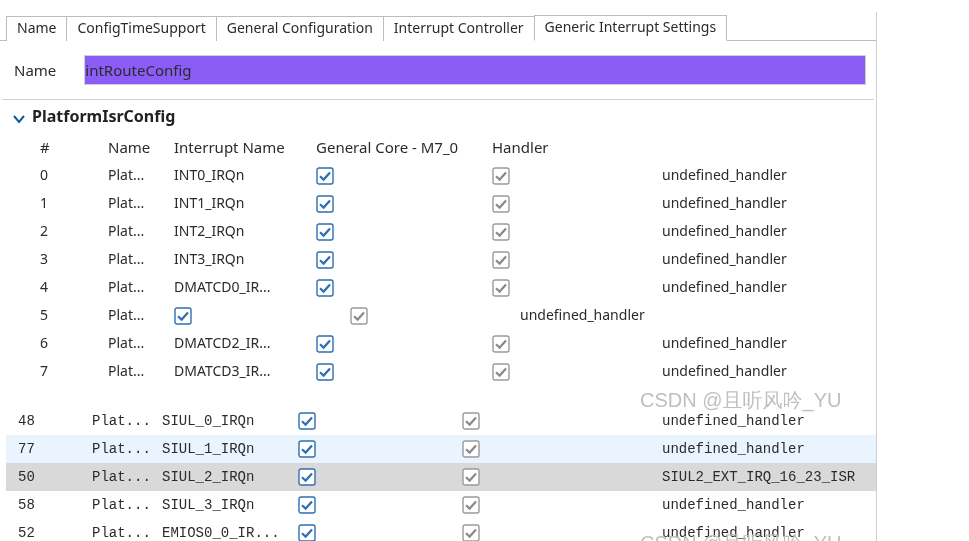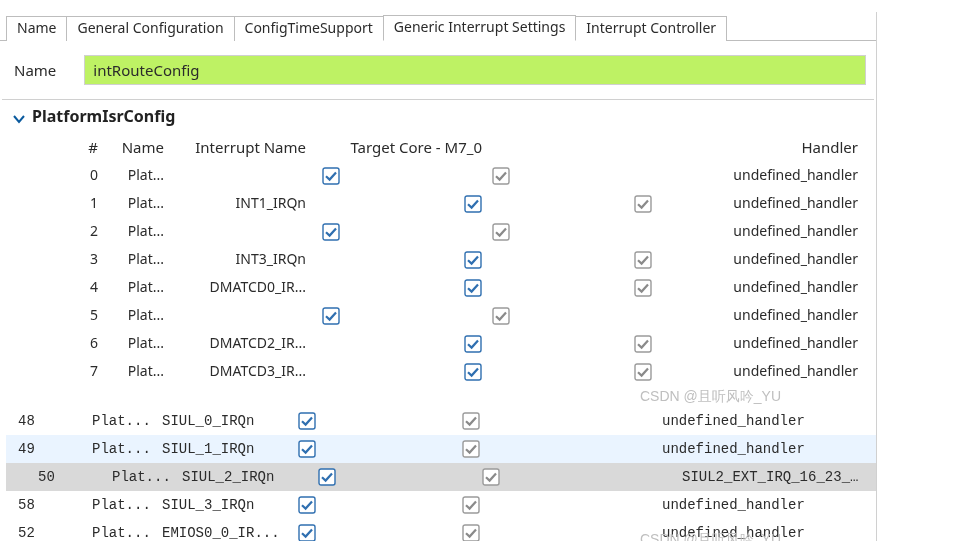--- a/index.html
+++ b/index.html
@@ -21,65 +21,65 @@
   html,body{margin:0;padding:0;background:var(--bg);font:14px/1.35 "Segoe UI",system-ui,sans-serif;color:var(--text);}
   .app{width:877px;height:541px;overflow:hidden;position:relative;box-sizing:border-box;border-right:1px solid var(--border);margin-top:12px;}
   
   .tabs{display:flex;align-items:flex-end;padding:2px 0 0 6px;}
   .tab{border:1px solid var(--border-dark);border-bottom:none;padding:2px 10px 3px 10px;margin-right:-1px;background:#fff;font-size:14px;cursor:pointer;white-space:nowrap;position:relative;top:1px;}
   .tab.active{border-bottom:1px solid #fff;z-index:2;}
   .tabs-bottom{border-top:1px solid var(--border-dark);}
   
   .name-row{display:flex;align-items:center;padding:14px 10px 14px 14px;gap:28px;}
   .name-label{font-size:15px;}
-  .name-input{flex:1;border:1px solid var(--border);background:#bef264;padding:4px 8px;font:15px "Segoe UI",system-ui,sans-serif;color:var(--text);outline:none;}
+  .name-input{flex:1;border:1px solid var(--border);background:#8b5cf6;padding:4px 0;font:15px "Segoe UI",system-ui,sans-serif;color:var(--text);outline:none;}
   .hr{height:1px;background:var(--border);margin:0 2px;}
   
-  .group{margin:6px 8px 4px 12px;text-align:right;}
+  .group{margin:6px 8px 4px 12px;}
   .group-header{display:flex;align-items:center;gap:6px;font-weight:700;font-size:16px;color:#222;cursor:pointer;}
   .chev{width:14px;height:14px;flex:0 0 auto;}
   
   .table{margin:6px 0 0 28px;}
   .row{display:flex;align-items:center;height:28px;}
   .hdr{color:#2b2b2b;font-size:15px;}
   .cell{overflow:hidden;white-space:nowrap;text-overflow:ellipsis;padding-right:10px;box-sizing:border-box;}
   .c-idx{width:68px}
   .c-name{width:66px}
   .c-int{width:142px}
   .c-t0{width:176px}
   .c-t1{width:170px}
   .c-hdl{flex:1}
-  .row.selected{background:var(--row-sel);padding-left:20px;}
+  .row.selected{background:var(--row-sel);}
   .row.hl{background:var(--row-hover);}
   
   .cb{width:18px;height:18px;display:inline-block;position:relative;vertical-align:middle;}
   .cb svg{width:18px;height:18px;display:block;}
   
   .split{height:18px;}
   
   .table2{margin:0 0 0 6px;font-family:Liberation Mono, monospace;}
   .table2 .c-idx{width:86px;padding-left:12px}
   .table2 .c-name{width:70px}
   .table2 .c-int{width:136px}
   .table2 .c-t0{width:164px}
   .table2 .c-t1{width:200px}
   .table2 .c-hdl{flex:1}
   
-  .wm{position:absolute;color:var(--wm);font-size:14px;pointer-events:none;white-space:nowrap;font-family:"Segoe UI",sans-serif;}
+  .wm{position:absolute;color:var(--wm);font-size:20px;pointer-events:none;white-space:nowrap;font-family:"Segoe UI",sans-serif;}
 </style>
 </head>
 <body>
 <div class="app">
 
 <div class="tabs" id="tabstrip">
       <div class="tab">Name</div>
+      <div class="tab">ConfigTimeSupport</div>
       <div class="tab">General Configuration</div>
-      <div class="tab">ConfigTimeSupport</div>
+      <div class="tab">Interrupt Controller</div>
       <div class="tab active">Generic Interrupt Settings</div>
-      <div class="tab">Interrupt Controller</div>
     </div>
 <div class="tabs-bottom"></div>
 
 <div class="name-row">
   <div class="name-label">Name</div>
   <input class="name-input" value="intRouteConfig" style="">
 </div>
 <div class="hr"></div>
 
 <div class="group">
@@ -90,27 +90,28 @@
           </svg>
     </span>
     <span>PlatformIsrConfig</span>
   </div>
 
   <div class="table">
     <div class="row hdr">
       <div class="cell c-idx">#</div>
       <div class="cell c-name">Name</div>
       <div class="cell c-int">Interrupt Name</div>
-      <div class="cell c-t0">Target Core - M7_0</div>
+      <div class="cell c-t0">General Core - M7_0</div>
       <div class="cell c-hdl">Handler</div>
     </div>
     <div id="rows-top">
           <div class="row">
             <div class="cell c-idx">0</div>
             <div class="cell c-name">Plat...</div>
+            <div class="cell c-int">INT0_IRQn</div>
             <div class="cell c-t0"><span class="cb"><svg viewBox="0 0 18 18">
                   <rect x="1" y="1" width="16" height="16" rx="2" fill="var(--check-fill)" stroke="var(--check-border)" stroke-width="1.4"></rect>
                   <path d="M4 9.2 L7.6 12.6 L14 5.4" fill="none" stroke="var(--tick)" stroke-width="2.2"></path>
                 </svg></span></div>
             <div class="cell c-t1"><span class="cb"><svg viewBox="0 0 18 18">
                   <rect x="1" y="1" width="16" height="16" rx="2" fill="var(--check-fill)" stroke="var(--check-unchecked)" stroke-width="1.4"></rect>
                   <path d="M4 9.2 L7.6 12.6 L14 5.4" fill="none" stroke="var(--tick-gray)" stroke-width="2.2"></path>
                 </svg></span></div>
             <div class="cell c-hdl">undefined_handler</div>
           </div>
@@ -124,20 +125,21 @@
                 </svg></span></div>
             <div class="cell c-t1"><span class="cb"><svg viewBox="0 0 18 18">
                   <rect x="1" y="1" width="16" height="16" rx="2" fill="var(--check-fill)" stroke="var(--check-unchecked)" stroke-width="1.4"></rect>
                   <path d="M4 9.2 L7.6 12.6 L14 5.4" fill="none" stroke="var(--tick-gray)" stroke-width="2.2"></path>
                 </svg></span></div>
             <div class="cell c-hdl">undefined_handler</div>
           </div>
           <div class="row">
             <div class="cell c-idx">2</div>
             <div class="cell c-name">Plat...</div>
+            <div class="cell c-int">INT2_IRQn</div>
             <div class="cell c-t0"><span class="cb"><svg viewBox="0 0 18 18">
                   <rect x="1" y="1" width="16" height="16" rx="2" fill="var(--check-fill)" stroke="var(--check-border)" stroke-width="1.4"></rect>
                   <path d="M4 9.2 L7.6 12.6 L14 5.4" fill="none" stroke="var(--tick)" stroke-width="2.2"></path>
                 </svg></span></div>
             <div class="cell c-t1"><span class="cb"><svg viewBox="0 0 18 18">
                   <rect x="1" y="1" width="16" height="16" rx="2" fill="var(--check-fill)" stroke="var(--check-unchecked)" stroke-width="1.4"></rect>
                   <path d="M4 9.2 L7.6 12.6 L14 5.4" fill="none" stroke="var(--tick-gray)" stroke-width="2.2"></path>
                 </svg></span></div>
             <div class="cell c-hdl">undefined_handler</div>
           </div>
@@ -226,21 +228,21 @@
                 <rect x="1" y="1" width="16" height="16" rx="2" fill="var(--check-fill)" stroke="var(--check-border)" stroke-width="1.4"></rect>
                 <path d="M4 9.2 L7.6 12.6 L14 5.4" fill="none" stroke="var(--tick)" stroke-width="2.2"></path>
               </svg></span></div>
           <div class="cell c-t1"><span class="cb"><svg viewBox="0 0 18 18">
                 <rect x="1" y="1" width="16" height="16" rx="2" fill="var(--check-fill)" stroke="var(--check-unchecked)" stroke-width="1.4"></rect>
                 <path d="M4 9.2 L7.6 12.6 L14 5.4" fill="none" stroke="var(--tick-gray)" stroke-width="2.2"></path>
               </svg></span></div>
           <div class="cell c-hdl">undefined_handler</div>
         </div>
         <div class="row hl">
-          <div class="cell c-idx">49</div>
+          <div class="cell c-idx">77</div>
           <div class="cell c-name">Plat...</div>
           <div class="cell c-int">SIUL_1_IRQn</div>
           <div class="cell c-t0"><span class="cb"><svg viewBox="0 0 18 18">
                 <rect x="1" y="1" width="16" height="16" rx="2" fill="var(--check-fill)" stroke="var(--check-border)" stroke-width="1.4"></rect>
                 <path d="M4 9.2 L7.6 12.6 L14 5.4" fill="none" stroke="var(--tick)" stroke-width="2.2"></path>
               </svg></span></div>
           <div class="cell c-t1"><span class="cb"><svg viewBox="0 0 18 18">
                 <rect x="1" y="1" width="16" height="16" rx="2" fill="var(--check-fill)" stroke="var(--check-unchecked)" stroke-width="1.4"></rect>
                 <path d="M4 9.2 L7.6 12.6 L14 5.4" fill="none" stroke="var(--tick-gray)" stroke-width="2.2"></path>
               </svg></span></div>

